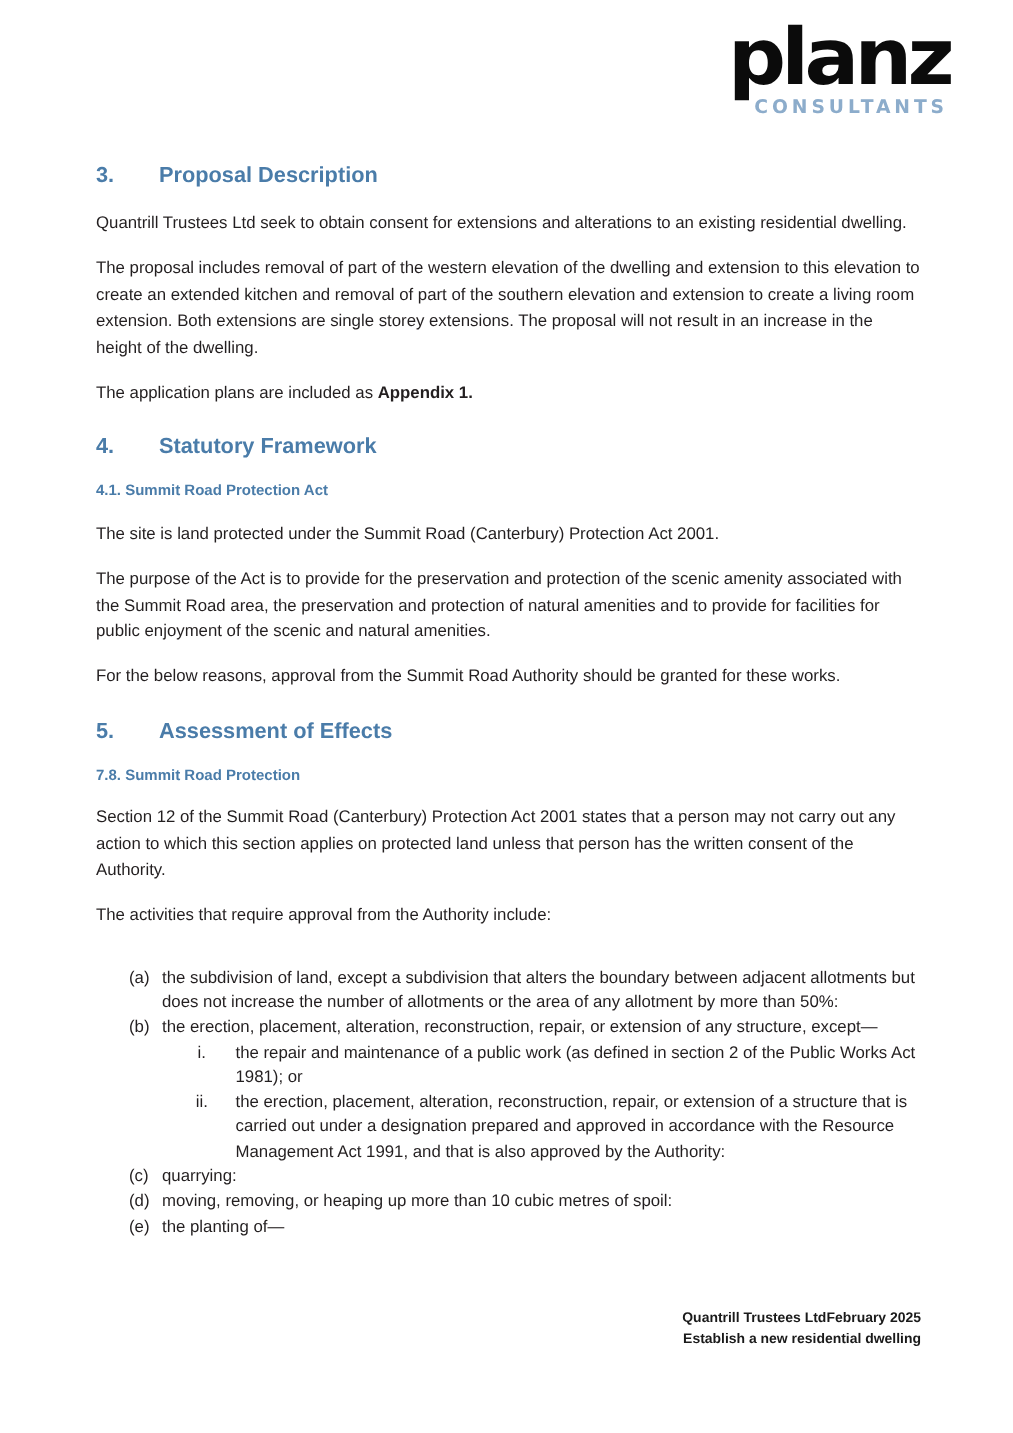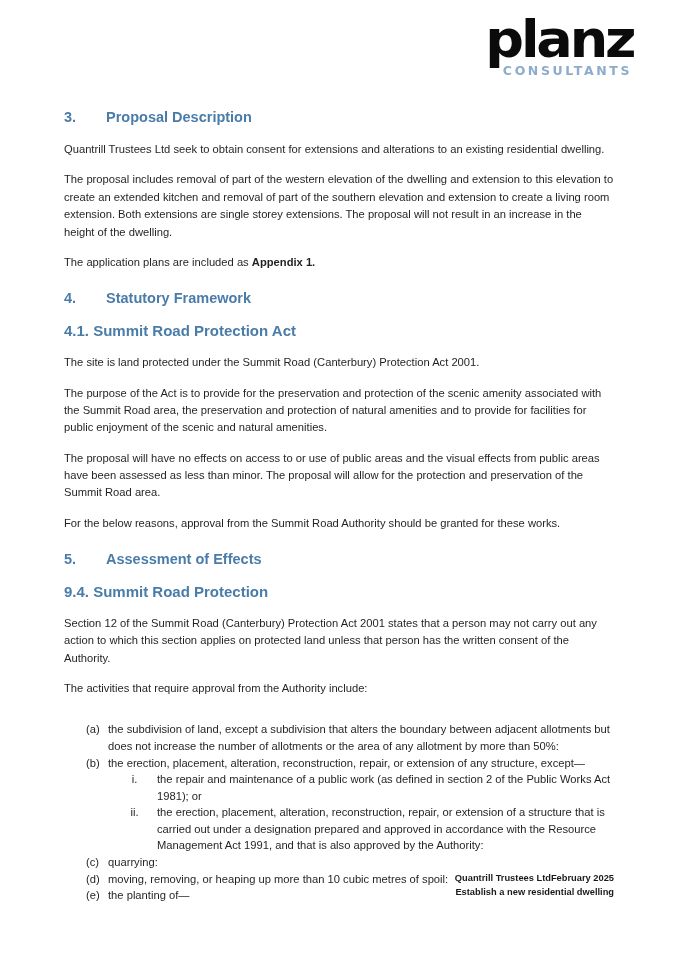--- a/index.html
+++ b/index.html
@@ -80,21 +80,21 @@
     line-height: 1.25;
   }
   .h1 .num {
     width: 42px;
     flex: 0 0 42px;
   }
   .h1 .txt { flex: 1 1 auto; }
 
   .h2 {
     color: #4a7ca9;
-    font-size: 15px;
+    font-size: 10px;
     font-weight: 700;
     margin: 0 0 13px 0;
     line-height: 1.25;
   }
 
   
   p.body {
     font-size: 11.2px;
     line-height: 1.55;
     margin: 0 0 13px 0;
@@ -190,29 +190,28 @@
 
     <h1 class="h1 gap-before-h1">
       <span class="num">4.</span>
       <span class="txt">Statutory Framework</span>
     </h1>
 
     <h2 class="h2">4.1. Summit Road Protection Act</h2>
 
     <p class="body">The site is land protected under the Summit Road (Canterbury) Protection Act 2001.</p>
     <p class="body">The purpose of the Act is to provide for the preservation and protection of the scenic amenity associated with the Summit Road area, the preservation and protection of natural amenities and to provide for facilities for public enjoyment of the scenic and natural amenities.</p>
-    <p class="body">The proposal will have no effects on access to or use of public areas and the visual effects from public areas have been assessed as less than minor. The proposal will allow for the protection and preservation of the Summit Road area.</p>
     <p class="body">For the below reasons, approval from the Summit Road Authority should be granted for these works.</p>
 
     <h1 class="h1 gap-before-h1">
       <span class="num">5.</span>
       <span class="txt">Assessment of Effects</span>
     </h1>
 
-    <h2 class="h2">9.4. Summit Road Protection</h2>
+    <h2 class="h2">7.8. Summit Road Protection</h2>
 
     <p class="body">Section 12 of the Summit Road (Canterbury) Protection Act 2001 states that a person may not carry out any action to which this section applies on protected land unless that person has the written consent of the Authority.</p>
     <p class="body tight">The activities that require approval from the Authority include:</p>
 
     <ul class="list-alpha" id="activities-list">
         <li class="li-alpha">
           <span class="marker">(a)</span>
           <span class="text">the subdivision of land, except a subdivision that alters the boundary between adjacent allotments but does not increase the number of allotments or the area of any allotment by more than 50%:</span>
         </li>
         <li class="li-alpha">

